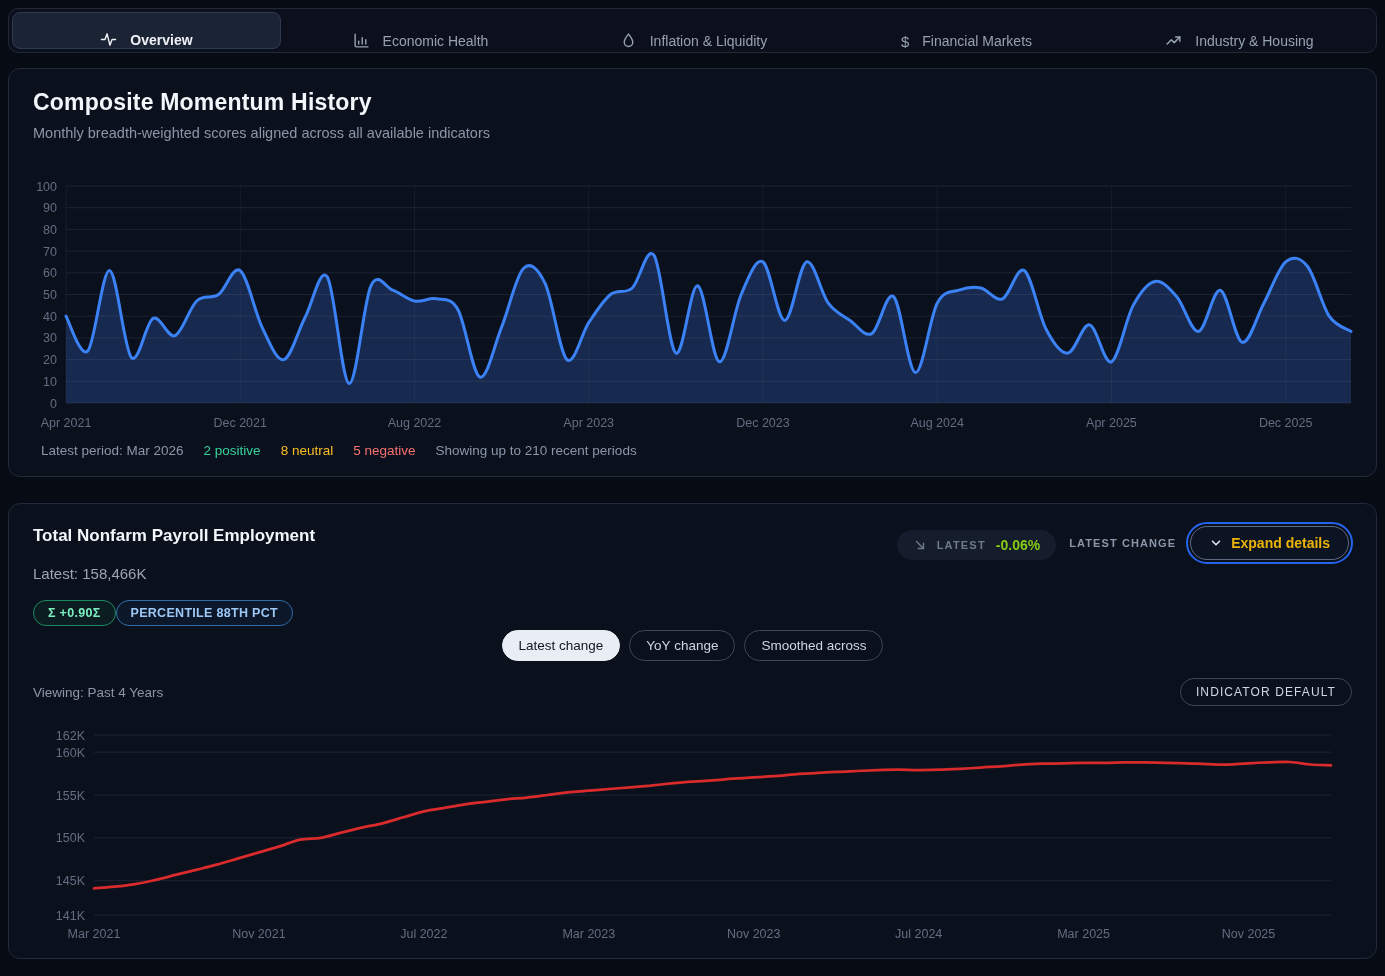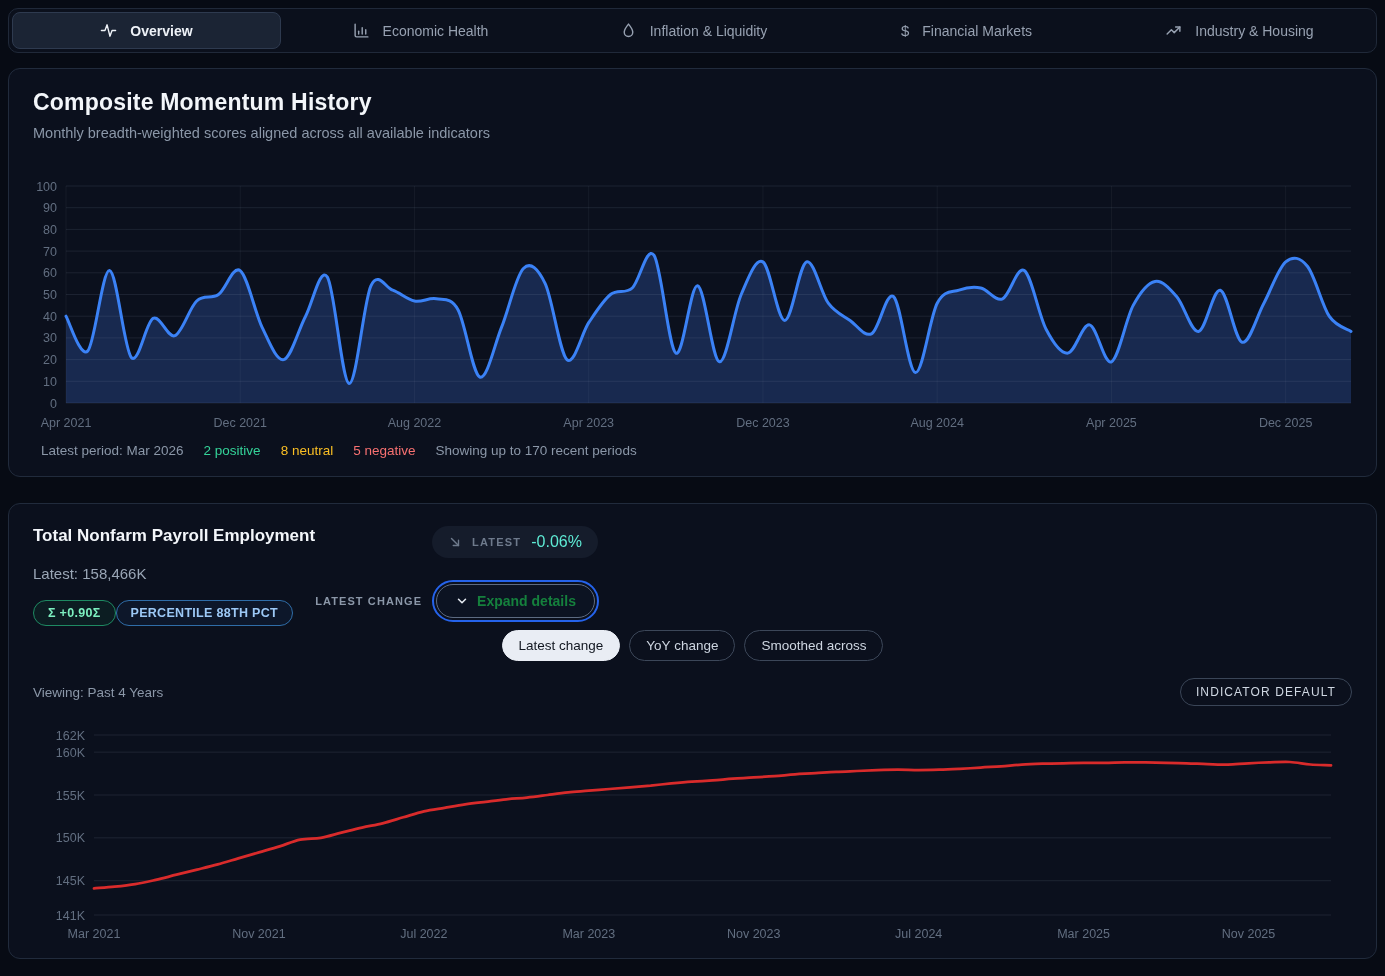--- a/index.html
+++ b/index.html
@@ -12,21 +12,21 @@
   }
   svg text { font-family:"Liberation Sans","DejaVu Sans",sans-serif; }
 
   
   .tabbar {
     display:flex; align-items:stretch; height:45px;
     background:#0b101c; border:1px solid #202939; border-radius:10px;
     margin-bottom:15px;
   }
   .tab {
-    flex:1; display:flex; align-items:center; justify-content:center; gap:13px;
+    flex:1; display:flex; align-items:flex-end; justify-content:center; gap:13px;
     color:#97a1b1; font-size:14px; cursor:pointer; border-radius:8px; margin:3px;
   }
   .tab.active {
     background:#1b2434; border:1px solid #2e3a4f; color:#eef2f7; font-weight:700;
   }
   .tab .ticon { width:17px; height:17px; display:block; }
   .tab .dollar { font-size:15px; line-height:1; }
 
   
   .card {
@@ -40,45 +40,45 @@
 
   .chart-footer {
     display:flex; gap:20px; align-items:center; margin:10px 24px 0 32px; font-size:13.5px;
   }
   .muted { color:#8b97a8; }
   .pos { color:#34d399; }
   .neu { color:#fbbf24; }
   .neg { color:#f87171; }
 
   
-  .p-head { display:flex; align-items:flex-start; }
+  .p-head { display:flex; justify-content:space-between; align-items:flex-start; }
   .p-title { font-size:17px; font-weight:700; color:#f3f6fa; }
   .p-latest { font-size:15px; color:#9aa6b6; margin-top:19px; }
   .badges { display:flex; gap:0; margin-top:18px; }
   .badge {
     display:inline-flex; align-items:center; border-radius:999px;
     font-size:12.5px; font-weight:700; padding:5px 14px; letter-spacing:.3px;
   }
   .badge.green { color:#7df0c0; border:1px solid #1e8a62; background:rgba(16,90,60,.18); }
   .badge.blue  { color:#9cc8f5; border:1px solid #2f6da8; background:rgba(30,70,120,.15); }
 
-  .p-right { display:flex; flex-direction:column; align-items:flex-end; gap:26px; }
+  .p-right { display:flex; flex-direction:row; align-items:flex-end; gap:13px; }
   .latest-pill {
     display:flex; align-items:center; gap:10px; background:#151c2b;
     border-radius:999px; padding:7px 16px;
   }
   .latest-pill .aicon { width:14px; height:14px; color:#6e7a8c; }
   .latest-pill .lbl { font-size:11px; font-weight:700; letter-spacing:1.2px; color:#6e7a8c; }
-  .latest-pill .val { font-size:16px; font-weight:400; color:#5eead4; }
+  .latest-pill .val { font-size:14px; font-weight:700; color:#84cc16; }
   .change-row { display:flex; align-items:center; gap:14px; }
   .small-caps-label { font-size:11px; font-weight:700; letter-spacing:1.1px; color:#8b97a8; }
   .expand-btn {
     display:flex; align-items:center; gap:8px; cursor:pointer;
     background:#0c1322; border:1px solid #5d6b82; border-radius:999px;
-    padding:8px 18px; font-size:14px; font-weight:700; color:#15803d;
+    padding:8px 18px; font-size:14px; font-weight:700; color:#eab308;
     outline:2.5px solid #2563eb; outline-offset:2px; margin-right:3px;
   }
   .expand-btn .cicon { width:14px; height:14px; color:#e6ebf2; }
 
   
   .toggle-row { display:flex; justify-content:center; gap:9px; margin-top:4px; }
   .toggle {
     border-radius:999px; padding:7px 16px; font-size:13.5px; cursor:pointer;
     background:transparent; border:1px solid #3c4759; color:#cdd5e0;
   }
@@ -178,21 +178,21 @@
       <text x="1102.4237288135594" y="266" text-anchor="middle" fill="#626e80" font-size="12.5">Apr 2025</text>
       <text x="1276.6610169491526" y="266" text-anchor="middle" fill="#626e80" font-size="12.5">Dec 2025</text>
       <path d="M 57.0 155.2 C 60.6 161.0, 71.5 197.5, 78.8 189.9 C 86.0 182.3, 93.3 108.5, 100.6 109.6 C 107.8 110.7, 115.1 188.5, 122.3 196.4 C 129.6 204.4, 136.9 161.0, 144.1 157.4 C 151.4 153.8, 158.6 177.6, 165.9 174.7 C 173.2 171.8, 180.4 146.9, 187.7 140.0 C 194.9 133.1, 202.2 138.6, 209.5 133.5 C 216.7 128.4, 224.0 104.2, 231.2 109.6 C 238.5 115.1, 245.8 151.2, 253.0 166.1 C 260.3 180.9, 267.5 200.4, 274.8 198.6 C 282.1 196.8, 289.3 168.9, 296.6 155.2 C 303.8 141.5, 311.1 104.9, 318.4 116.1 C 325.6 127.4, 332.9 221.0, 340.1 222.5 C 347.4 223.9, 354.7 140.4, 361.9 124.8 C 369.2 109.3, 376.4 126.6, 383.7 129.2 C 391.0 131.7, 398.2 138.6, 405.5 140.0 C 412.7 141.5, 420.0 136.4, 427.3 137.8 C 434.5 139.3, 441.8 135.7, 449.0 148.7 C 456.3 161.7, 463.6 213.1, 470.8 216.0 C 478.1 218.9, 485.3 184.1, 492.6 166.1 C 499.9 148.0, 507.1 114.7, 514.4 107.5 C 521.6 100.2, 528.9 107.5, 536.2 122.6 C 543.4 137.8, 550.7 192.1, 557.9 198.6 C 565.2 205.1, 572.5 172.6, 579.7 161.7 C 587.0 150.9, 594.2 139.3, 601.5 133.5 C 608.8 127.7, 616.0 133.5, 623.3 127.0 C 630.5 120.5, 637.8 83.6, 645.1 94.4 C 652.3 105.3, 659.6 187.0, 666.8 192.1 C 674.1 197.2, 681.4 123.4, 688.6 124.8 C 695.9 126.3, 703.1 199.3, 710.4 200.8 C 717.6 202.2, 724.9 150.1, 732.2 133.5 C 739.4 116.9, 746.7 96.6, 753.9 100.9 C 761.2 105.3, 768.5 159.5, 775.7 159.5 C 783.0 159.5, 790.2 103.8, 797.5 100.9 C 804.8 98.1, 812.0 132.4, 819.3 142.2 C 826.5 151.9, 833.8 154.5, 841.1 159.5 C 848.3 164.6, 855.6 176.5, 862.8 172.6 C 870.1 168.6, 877.4 129.2, 884.6 135.7 C 891.9 142.2, 899.1 210.5, 906.4 211.6 C 913.7 212.7, 920.9 155.9, 928.2 142.2 C 935.4 128.4, 942.7 131.7, 950.0 129.2 C 957.2 126.6, 964.5 125.5, 971.7 127.0 C 979.0 128.4, 986.3 140.7, 993.5 137.8 C 1000.8 134.9, 1008.0 104.6, 1015.3 109.6 C 1022.6 114.7, 1029.8 154.5, 1037.1 168.2 C 1044.3 182.0, 1051.6 192.8, 1058.9 192.1 C 1066.1 191.4, 1073.4 162.4, 1080.6 163.9 C 1087.9 165.3, 1095.2 204.0, 1102.4 200.8 C 1109.7 197.5, 1116.9 157.7, 1124.2 144.4 C 1131.5 131.0, 1138.7 121.9, 1146.0 120.5 C 1153.2 119.0, 1160.5 127.4, 1167.8 135.7 C 1175.0 144.0, 1182.3 171.5, 1189.5 170.4 C 1196.8 169.3, 1204.1 127.4, 1211.3 129.2 C 1218.6 131.0, 1225.8 179.1, 1233.1 181.2 C 1240.4 183.4, 1247.6 155.6, 1254.9 142.2 C 1262.1 128.8, 1269.4 107.1, 1276.7 100.9 C 1283.9 94.8, 1291.2 96.2, 1298.4 105.3 C 1305.7 114.3, 1313.0 144.3, 1320.2 155.2 C 1327.5 166.0, 1338.4 167.9, 1342.0 170.4" fill="none" stroke="#3b82f6" stroke-width="3" stroke-linecap="round" stroke-linejoin="round"></path>
     </svg>
 
   <div class="chart-footer">
     <span class="muted">Latest period: Mar 2026</span>
     <span class="pos">2 positive</span>
     <span class="neu">8 neutral</span>
     <span class="neg">5 negative</span>
-    <span class="muted">Showing up to 170 recent periods</span>
+    <span class="muted">Showing up to 210 recent periods</span>
   </div>
 </section>
 
 <section class="card payroll">
   <div class="p-head">
     <div>
       <h2 class="p-title">Total Nonfarm Payroll Employment</h2>
       <div class="p-latest">Latest: 158,466K</div>
       <div class="badges">
         <span class="badge green">Σ +0.90Σ</span>

